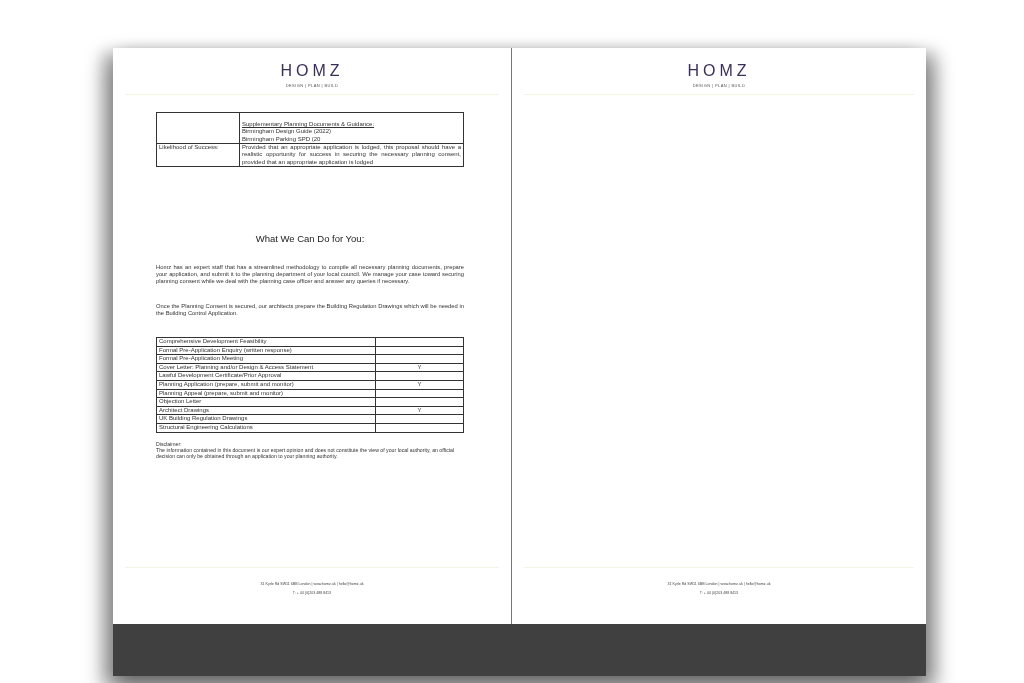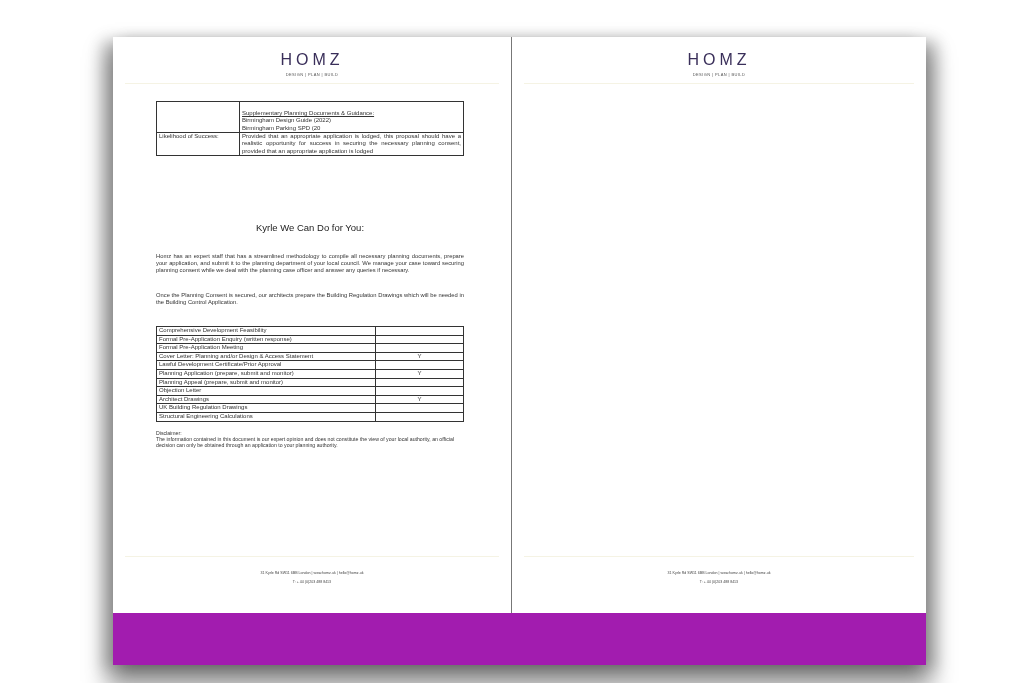--- a/index.html
+++ b/index.html
@@ -1,22 +1,22 @@
 <!DOCTYPE html>
 <html><head>
 <meta charset="utf-8">
 <style>
   html, body { margin: 0; padding: 0; }
   body {
     width: 1024px; height: 683px; background: #ffffff; position: relative; overflow: hidden;
     font-family: "Liberation Sans", sans-serif; color: #333;
   }
   .spread {
-    position: absolute; left: 113px; top: 37px; width: 813px; height: 628px;
-    background: #a21caf;
+    position: absolute; left: 113px; top: 48px; width: 813px; height: 628px;
+    background: #404040;
     box-shadow: 0 18px 22px 6px rgba(0,0,0,0.38), -10px 4px 14px rgba(0,0,0,0.22), 10px 4px 14px rgba(0,0,0,0.22);
   }
   .page { position: absolute; top: 0; height: 576px; background: #fff; }
   .page.left { left: 0; width: 398px; }
   .page.right { left: 399px; width: 414px; }
   .gutter { position: absolute; left: 398px; top: 0; width: 1px; height: 576px; background: #777; }
   .logo {
     position: absolute; top: 14px; left: 0; right: 0; text-align: center;
     font-size: 16px; letter-spacing: 4px; color: #3a2f5a; font-weight: normal;
   }
@@ -68,21 +68,21 @@
           </td>
         </tr>
         <tr>
           <td class="lbl">Likelihood of Success:</td>
           <td class="justify">Provided that an appropriate application is lodged, this proposal should have a realistic opportunity for success in securing the necessary planning consent, provided that an appropriate application is lodged</td>
         </tr>
       </tbody>
         </table>
     </div>
 
-    <div class="section-title">Kyrle We Can Do for You:</div>
+    <div class="section-title">What We Can Do for You:</div>
 
     <div class="para" style="top:216px;">Homz has an expert staff that has a streamlined methodology to compile all necessary planning documents, prepare your application, and submit it to the planning department of your local council. We manage your case toward securing planning consent while we deal with the planning case officer and answer any queries if necessary.</div>
     <div class="para" style="top:255px;">Once the Planning Consent is secured, our architects prepare the Building Regulation Drawings which will be needed in the Building Control Application.</div>
 
     <div class="content" style="top:289px;">
       <table class="t2">
         <tbody id="services-body">
             <tr>
               <td>Comprehensive Development Feasibility</td>
               <td class="val"></td>

